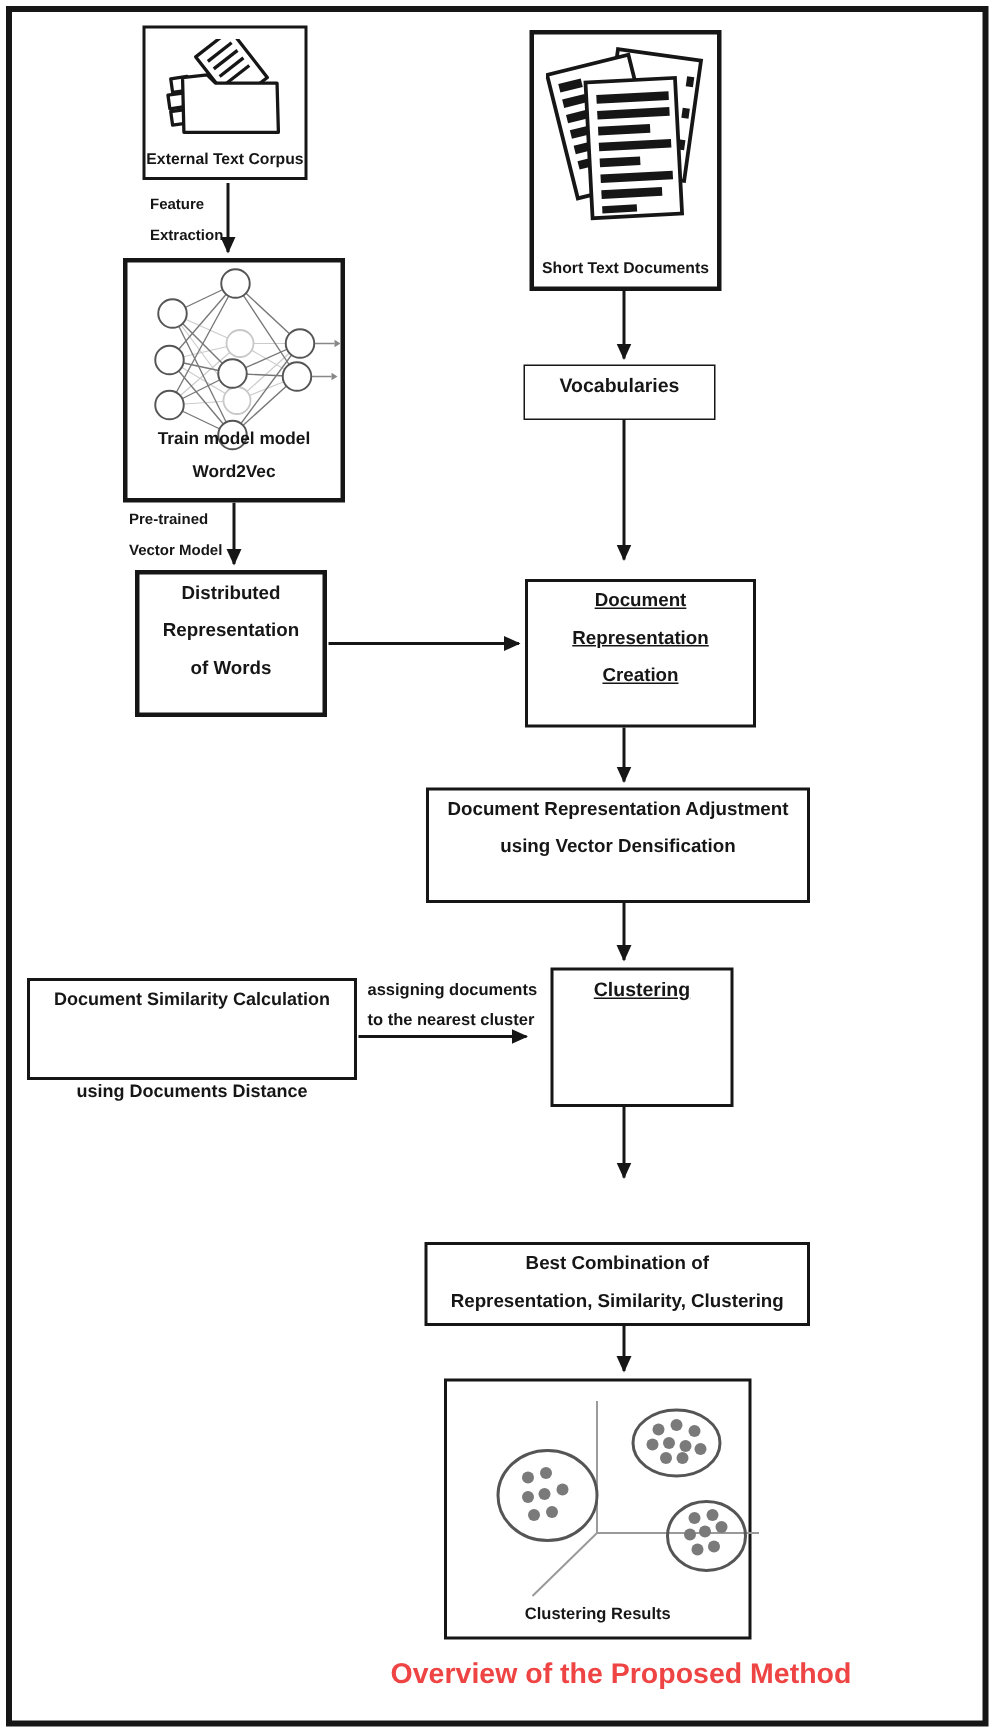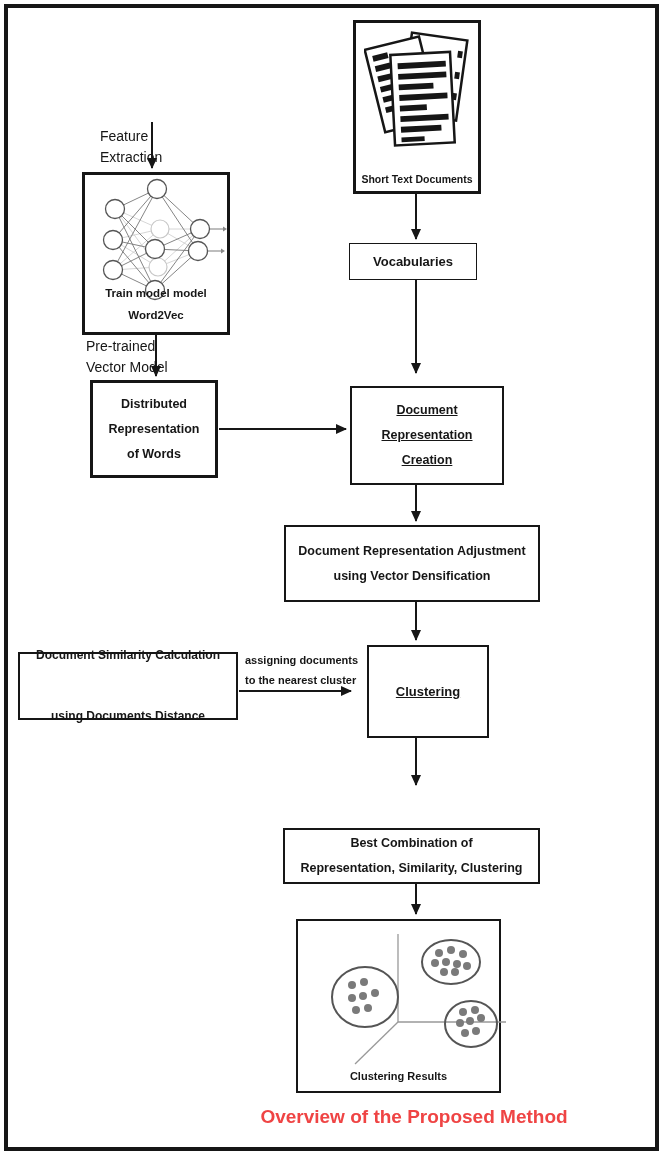--- a/index.html
+++ b/index.html
@@ -4,30 +4,30 @@
 <style>
   html,body{margin:0;padding:0;background:#ffffff;}
   .canvas{
     position:relative;width:663px;height:1153px;background:#ffffff;
     font-family:"Liberation Sans","DejaVu Sans",sans-serif;color:#1a1a1a;overflow:hidden;
   }
   .frame{position:absolute;left:4px;top:4px;width:647px;height:1139px;border:4px solid #161616;pointer-events:none;}
   svg.connectors{position:absolute;left:0;top:0;width:663px;height:1153px;}
   .box{
     position:absolute;box-sizing:border-box;background:#ffffff;border:2px solid #161616;
-    display:flex;flex-direction:column;align-items:center;justify-content:center;
+    display:flex;flex-direction:column;align-items:center;
     text-align:center;font-weight:bold;color:#161616;
   }
   .b15{border-width:1.5px;} .b25{border-width:2.5px;} .b3{border-width:3px;}
   .ln{font-size:12.5px;line-height:25px;white-space:nowrap;}
   .ln-sm{font-size:12px;line-height:25px;white-space:nowrap;}
   .single{font-size:13px;}
   .iconbox{justify-content:space-between;padding:7px 2px 5px 2px;}
   .icap{font-size:10.5px;line-height:13px;white-space:nowrap;font-weight:bold;}
-  .edge-label{position:absolute;font-weight:normal;font-size:14px;line-height:21px;white-space:nowrap;color:#161616;}
+  .edge-label{position:absolute;font-weight:bold;font-size:10px;line-height:21px;white-space:nowrap;color:#161616;}
   .edge-label-sm{position:absolute;font-weight:bold;font-size:11px;line-height:20px;white-space:nowrap;color:#161616;}
   .nncap{position:absolute;left:0;bottom:6px;width:100%;text-align:center;font-weight:bold;font-size:11.5px;line-height:22px;}
   .rescap{position:absolute;left:0;bottom:9px;width:100%;text-align:center;font-weight:bold;font-size:11px;}
   .title{position:absolute;left:164px;top:1106px;width:500px;text-align:center;font-weight:bold;font-size:19px;color:#ef4444;}
 </style>
 </head>
 <body>
 
 <div class="canvas">
 
@@ -46,20 +46,40 @@
       <line x1="416" y1="280" x2="416" y2="373" marker-end="url(#ah)"></line>
       <line x1="219" y1="429" x2="346" y2="429" marker-end="url(#ah)"></line>
       <line x1="416" y1="477" x2="416" y2="521" marker-end="url(#ah)"></line>
       <line x1="416" y1="602" x2="416" y2="640" marker-end="url(#ah)"></line>
       <line x1="239" y1="691" x2="351" y2="691" marker-end="url(#ah)"></line>
       <line x1="416" y1="738" x2="416" y2="785" marker-end="url(#ah)"></line>
       <line x1="416" y1="867" x2="416" y2="914" marker-end="url(#ah)"></line>
     </g>
   </svg>
 
+  <div class="box iconbox b25" style="left:95px;top:17px;width:110px;height:103px;">
+    <svg width="84" height="66" viewBox="0 0 92 72">
+      <g stroke="#161616" fill="#ffffff" stroke-width="2.4" stroke-linejoin="round">
+        <rect x="7" y="28" width="12" height="10" transform="rotate(-8 13 33)"></rect>
+        <rect x="5" y="40" width="12" height="10" transform="rotate(-8 11 45)"></rect>
+        <rect x="7" y="52" width="12" height="10" transform="rotate(-8 13 57)"></rect>
+        <g transform="rotate(-38 52 22)">
+          <rect x="36" y="-2" width="32" height="44"></rect>
+          <g stroke-width="2.4">
+            <line x1="41" y1="6" x2="63" y2="6"></line>
+            <line x1="41" y1="13" x2="63" y2="13"></line>
+            <line x1="41" y1="20" x2="63" y2="20"></line>
+            <line x1="41" y1="27" x2="63" y2="27"></line>
+          </g>
+        </g>
+        <path d="M15,28 L33,26 L39,32 L84,32 L85,68 L16,68 Z"></path>
+      </g>
+    </svg>
+    <div class="icap">External Text Corpus</div>
+  </div>
 
   <div class="box iconbox b3" style="left:353px;top:20px;width:128px;height:174px;">
     <svg width="106" height="130" viewBox="0 0 110 134">
       <g transform="rotate(8 72 60)">
         <rect x="42" y="6" width="58" height="84" fill="#ffffff" stroke="#161616" stroke-width="2.6"></rect>
         <g fill="#161616">
           <rect x="92" y="18" width="5" height="7"></rect>
           <rect x="92" y="40" width="5" height="7"></rect>
           <rect x="92" y="62" width="5" height="7"></rect>
         </g>

